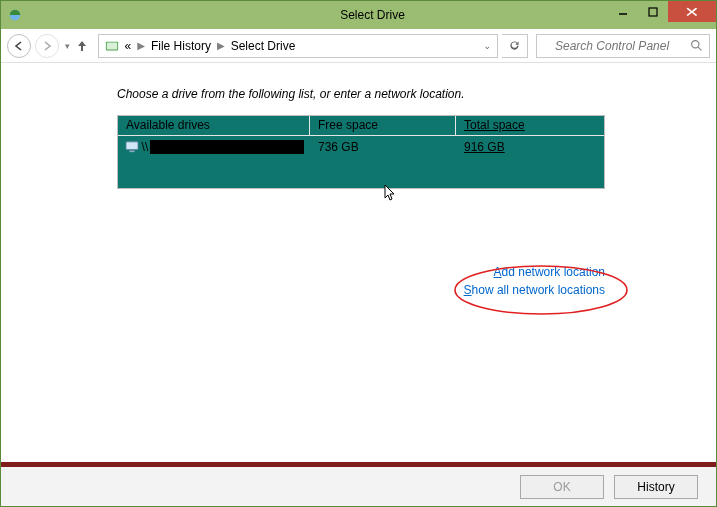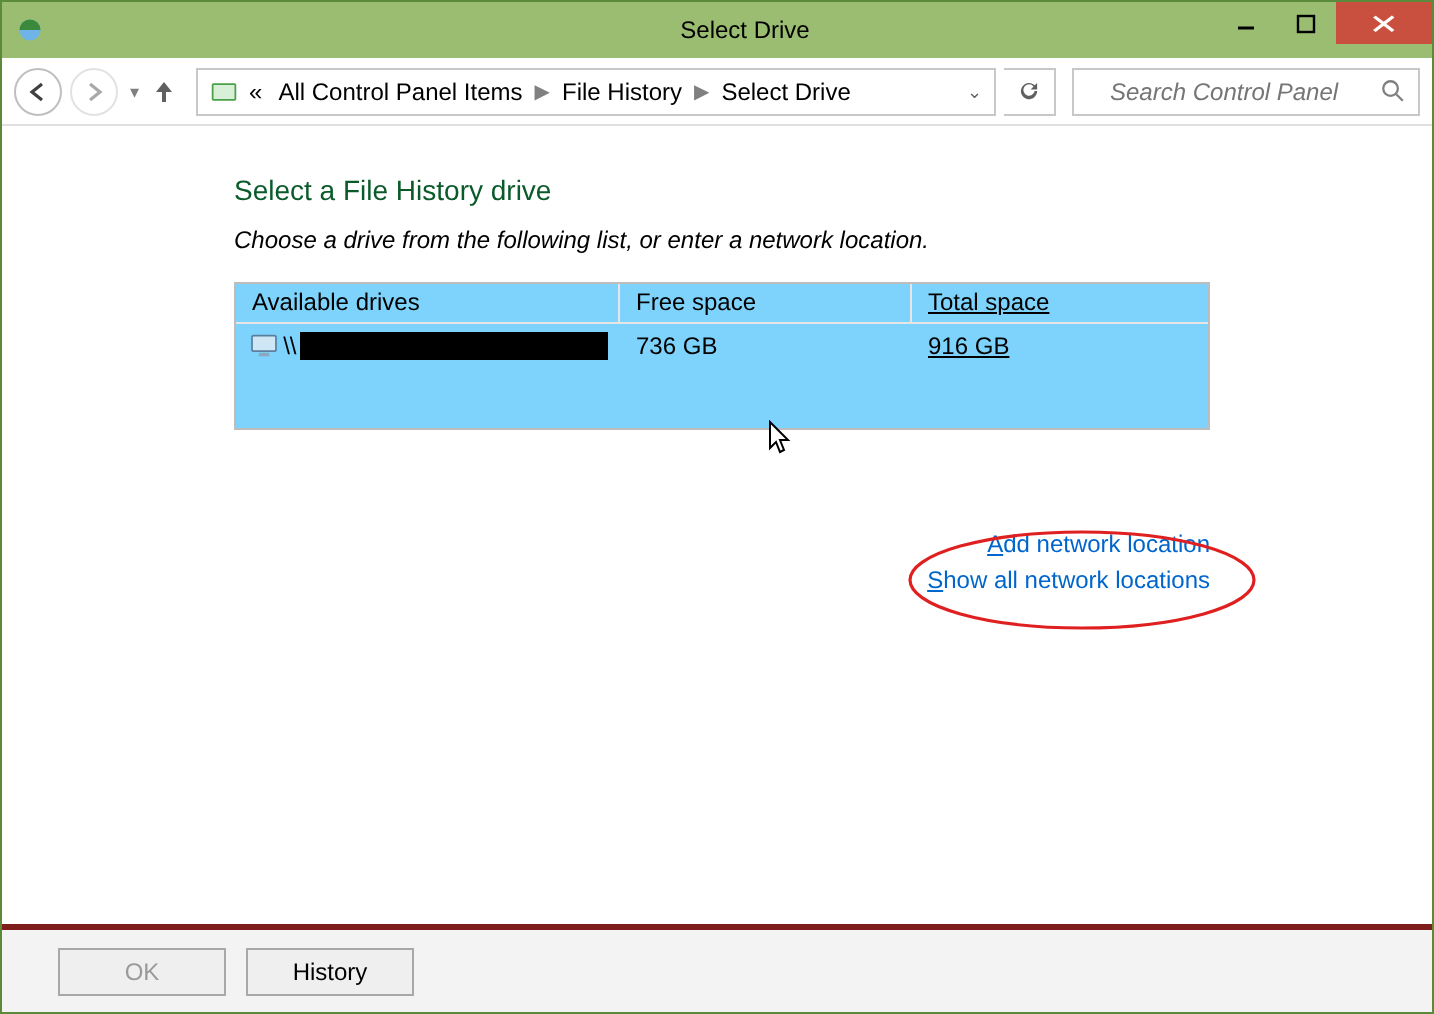--- a/index.html
+++ b/index.html
@@ -56,39 +56,39 @@
   .search input{
     flex:1; border:none; outline:none; font-size:12px; font-style:italic; color:#7a7a7a;
     background:transparent;
   }
   .search .mag{ color:#808080; position:absolute; right:6px; font-size:13px;}
   .content { flex:1; padding:24px 0 0 0; position:relative; }
   .inner { margin-left:116px; width:490px; }
   .heading { color:#0a5a2a; font-size:14px; margin-bottom:10px;}
   .subtext { font-size:12px; color:#000; margin-bottom:14px;font-style:italic;}
   .table {
-    width:488px; height:74px; border:1px solid #bdbdbd; background:#7dd3fc;
+    width:488px; height:74px; border:1px solid #bdbdbd; background:#0f766e;
   }
   .thead { display:flex; height:20px; font-size:12px; color:#000;}
   .th { padding:2px 8px; border-right:1px solid #e6e6e6; border-bottom:1px solid #e6e6e6;}
   .th1{ width:192px;} .th2{ width:146px;} .th3{ flex:1; border-right:none;text-decoration:underline;}
   .trow { display:flex; height:22px; align-items:center; font-size:12px;}
   .td1{ width:192px; padding:0 6px; display:flex; align-items:center; gap:2px;}
   .td2{ width:146px; padding:0 8px;} .td3{ flex:1; padding:0 8px;text-decoration:underline;}
   .drive-icon{ width:16px; display:flex; align-items:center; justify-content:center;}
   .redact{ width:158px; height:14px; background:#000;}
   .cursor{ position:absolute; left:266px; top:68px; font-size:14px; color:#000; pointer-events:none;}
   .ellipse-wrap{ position:absolute; left:450px; top:200px; width:180px; height:54px; pointer-events:none;}
   .ellipse{ width:100%; height:100%;}
   .links { position:absolute; left:116px; top:202px; width:488px; display:flex; flex-direction:column; align-items:flex-end; gap:4px; font-size:12px;}
   .links a{ color:#0066cc; text-decoration:none;}
   .links .u{ text-decoration:underline;}
   .footer {
-    height:44px; border-top:3px solid #7f1d1d; background:#f3f3f3;
-    display:flex; align-items:center; justify-content:flex-start; padding:0 28px; gap:10px;
+    height:44px; border-top:5px solid #7f1d1d; background:#f3f3f3;
+    display:flex; align-items:center; justify-content:flex-end; padding:0 18px; gap:10px;
   }
   .btn{
     min-width:84px; height:24px; border:1px solid #a8a8a8; background:#efefef;
     font-size:12px; color:#000;
   }
   .btn.disabled{ color:#9a9a9a;}
   svg{ display:block;}
 </style>
 </head>
 <body>
@@ -139,21 +139,20 @@
     </div>
 
     <div class="addr">
       <div class="cp-icon">
         <svg width="14" height="14" viewBox="0 0 16 16">
             <rect x="1" y="3" width="14" height="10" rx="1" fill="#4aa04a"></rect>
             <rect x="2" y="4" width="12" height="8" fill="#d8f0d8"></rect>
           </svg>
       </div>
       <span class="crumb">«</span>
-      <span class="crumb">All Control Panel Items</span>
       <span class="sep">▶</span>
       <span class="crumb">File History</span>
       <span class="sep">▶</span>
       <span class="crumb">Select Drive</span>
       <span class="spacer"></span>
       <span class="addr-drop">⌄</span>
     </div>
     <div class="refresh">
       <svg width="13" height="13" viewBox="0 0 16 16">
           <path d="M13 8a5 5 0 1 1-1.5-3.5L13 3v4H9l1.8-1.8A3.5 3.5 0 1 0 11.5 8z" fill="#606060"></path>
@@ -166,21 +165,20 @@
         <svg width="13" height="13" viewBox="0 0 16 16">
             <circle cx="6.5" cy="6.5" r="4.5" fill="none" stroke="#808080" stroke-width="1.4"></circle>
             <line x1="10" y1="10" x2="14" y2="14" stroke="#808080" stroke-width="1.4"></line>
           </svg>
       </span>
     </div>
   </div>
 
   <div class="content">
     <div class="inner">
-      <div class="heading">Select a File History drive</div>
       <div class="subtext">Choose a drive from the following list, or enter a network location.</div>
 
       <div class="table" style="position:relative;">
         <div class="thead">
           <div class="th th1">Available drives</div>
           <div class="th th2">Free space</div>
           <div class="th th3">Total space</div>
         </div>
         <div class="trow">
           <div class="td1">

